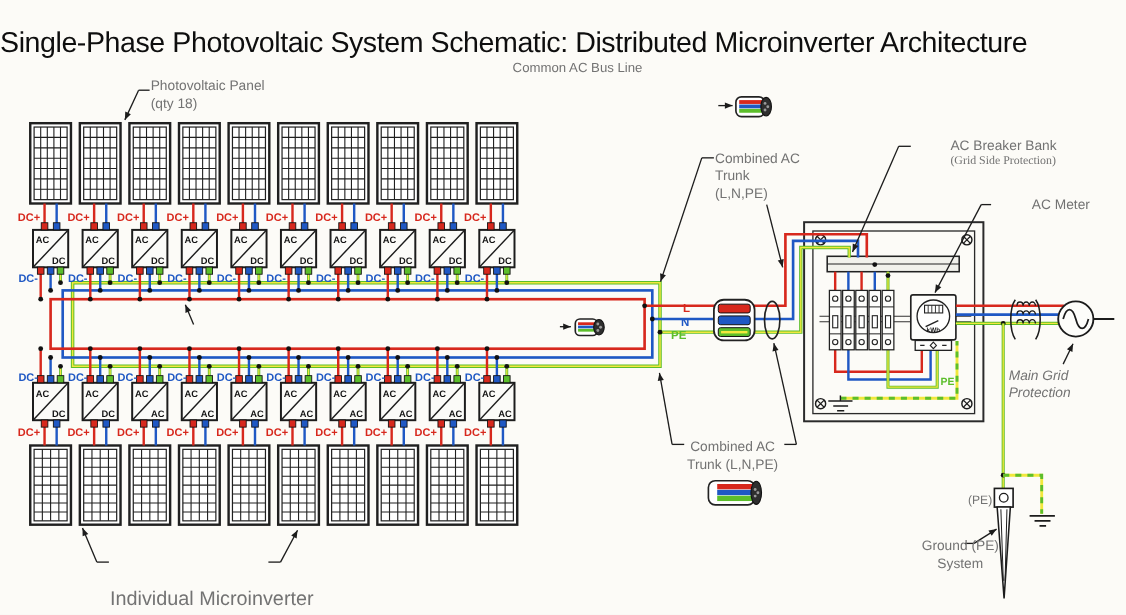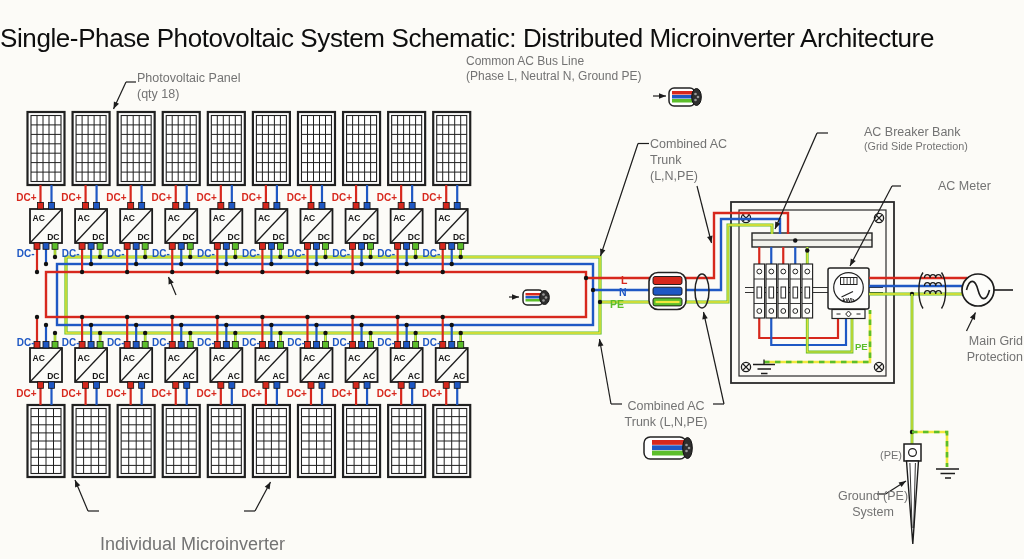--- a/index.html
+++ b/index.html
@@ -9,23 +9,23 @@
   .lbl{position:absolute;color:#737373;line-height:1.28;white-space:nowrap;}
   .lbl span{display:block;}
   #title{left:0;top:22px;width:884px;text-align:center;font-size:26px;
          letter-spacing:-0.4px;color:#0e0e0e;}
   #lbl-pv{left:137px;top:70px;font-size:12.5px;}
   #lbl-bustop{left:466px;top:54px;font-size:12px;}
   #lbl-busmid{left:182px;top:291px;font-size:13px;}
   #lbl-trunktop{left:650px;top:136px;font-size:12.5px;}
   #lbl-trunkbot{left:601px;top:398px;width:130px;text-align:center;font-size:12.5px;}
   #lbl-breaker{left:864px;top:124px;font-size:12.5px;}
-  #lbl-breaker .sub{font-size:10.8px;}
+  #lbl-breaker .sub{font-size:10.8px;font-family:Liberation Serif, serif;}
   #lbl-meter{left:938px;top:178px;font-size:12.5px;}
-  #lbl-grid{left:917px;top:333px;width:106px;text-align:right;font-size:12.5px;}
+  #lbl-grid{left:917px;top:333px;width:106px;text-align:left;font-size:12.5px;font-style:italic;}
   #lbl-perod{left:880px;top:448px;font-size:11px;}
   #lbl-ground{left:824px;top:488px;width:98px;text-align:center;font-size:12.5px;}
   #lbl-micro{left:100px;top:533px;font-size:18px;}
   #lbl-micro .ind{margin-left:4px;}
 </style>
 </head>
 <body>
 
 <div class="stage">
   <svg id="schematic" width="1024" height="559" viewBox="0 0 1024 559">
@@ -837,21 +837,20 @@
 
   <div class="lbl" id="title">Single-Phase Photovoltaic System Schematic: Distributed Microinverter Architecture</div>
 
   <div class="lbl" id="lbl-pv">
     <span>Photovoltaic Panel</span>
     <span>(qty 18)</span>
   </div>
 
   <div class="lbl" id="lbl-bustop">
     <span>Common AC Bus Line</span>
-    <span>(Phase L, Neutral N, Ground PE)</span>
   </div>
 
 
   <div class="lbl" id="lbl-trunktop">
     <span>Combined AC</span>
     <span>Trunk</span>
     <span>(L,N,PE)</span>
   </div>
 
   <div class="lbl" id="lbl-trunkbot">

